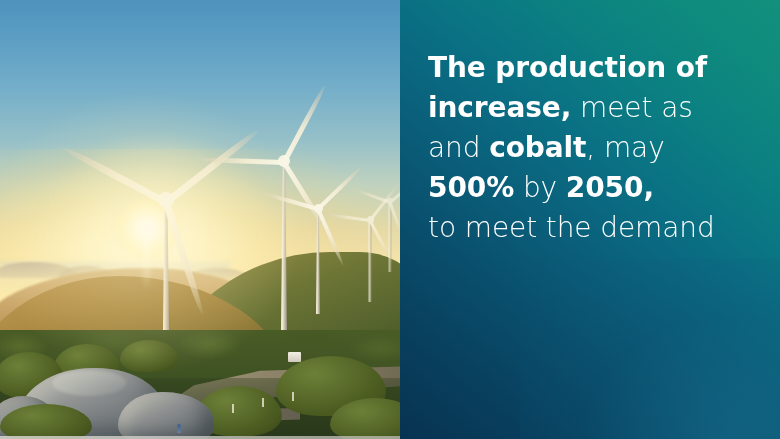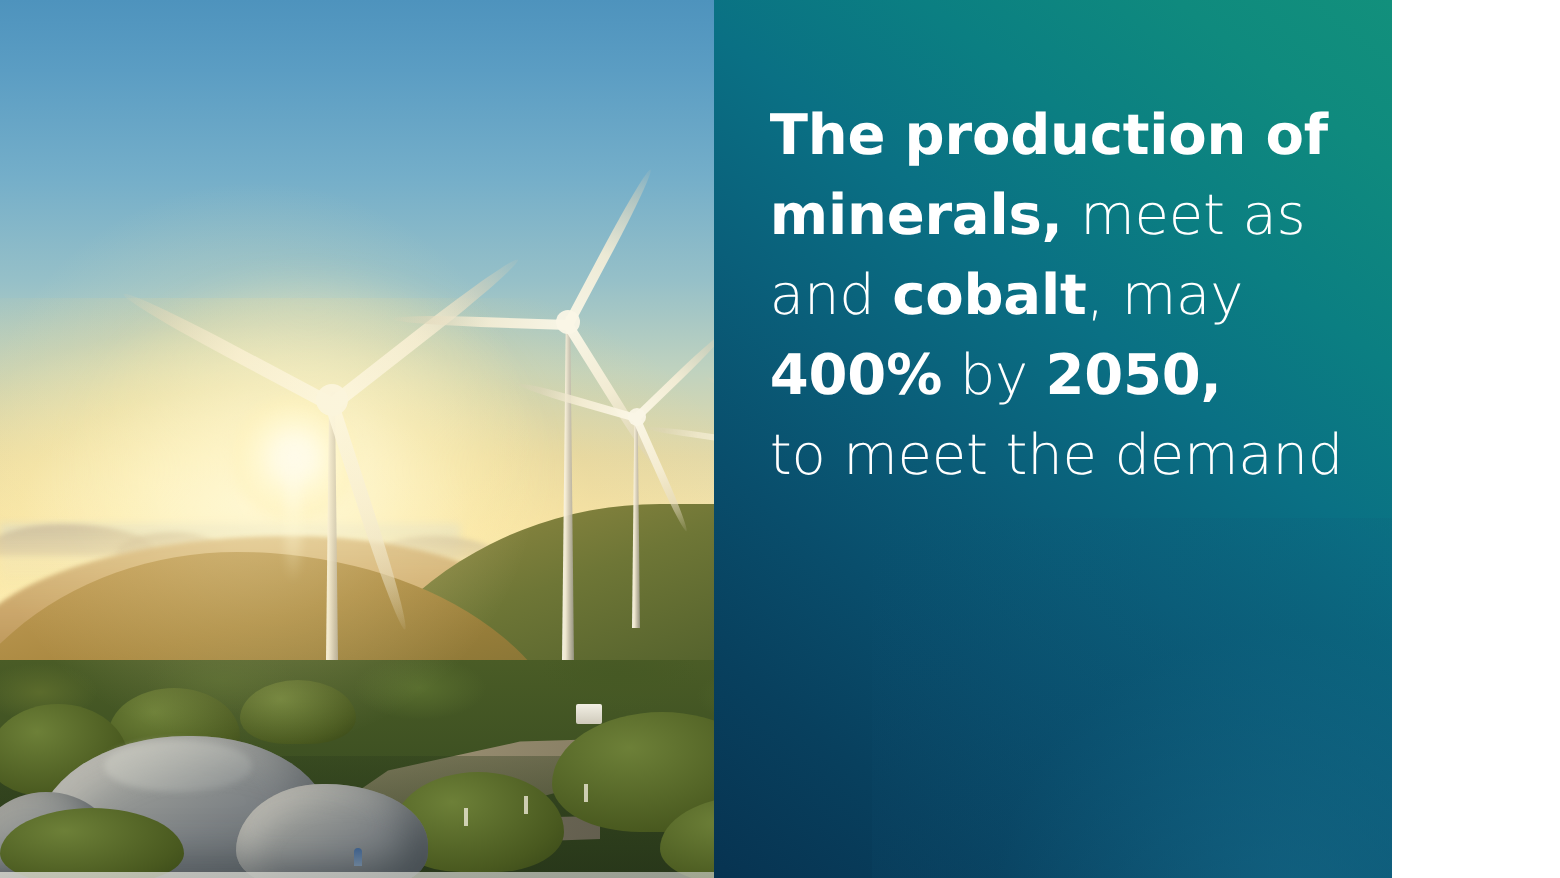--- a/index.html
+++ b/index.html
@@ -7,21 +7,21 @@
 
   html, body {
     width:780px; height:439px;
     overflow:hidden;
     background:#ffffff;
     font-family:"DejaVu Sans", sans-serif;
   }
 
   #canvas {
     position:relative;
-    width:696px; height:439px;
+    width:780px; height:439px;
     overflow:hidden;
     display:flex;
   }
 
   
   #photo {
     position:relative;
     width:400px; height:439px;
     overflow:hidden;
     background:#5f9fc6;
@@ -444,20 +444,20 @@
     <div class="post" style="left:262px; top:398px;"></div>
     <div class="post" style="left:292px; top:392px;"></div>
 
     <div class="warmth"></div>
     <div class="bottom-edge"></div>
   </div>
 
   <div id="panel">
     <div id="quote">
         <span class="line"><span class="b">The production of</span></span>
-        <span class="line"><span class="b">minerals,</span><span> meet as</span></span>
+        <span class="line"><span class="b">increase,</span><span> meet as</span></span>
         <span class="line"><span>and </span><span class="b">cobalt</span><span>, may</span></span>
-        <span class="line"><span class="b">400%</span><span> by </span><span class="b">2050,</span></span>
+        <span class="line"><span class="b">500%</span><span> by </span><span class="b">2050,</span></span>
         <span class="line"><span>to meet the demand</span></span>
       </div>
   </div>
 
 </div>
 
 </body></html>

